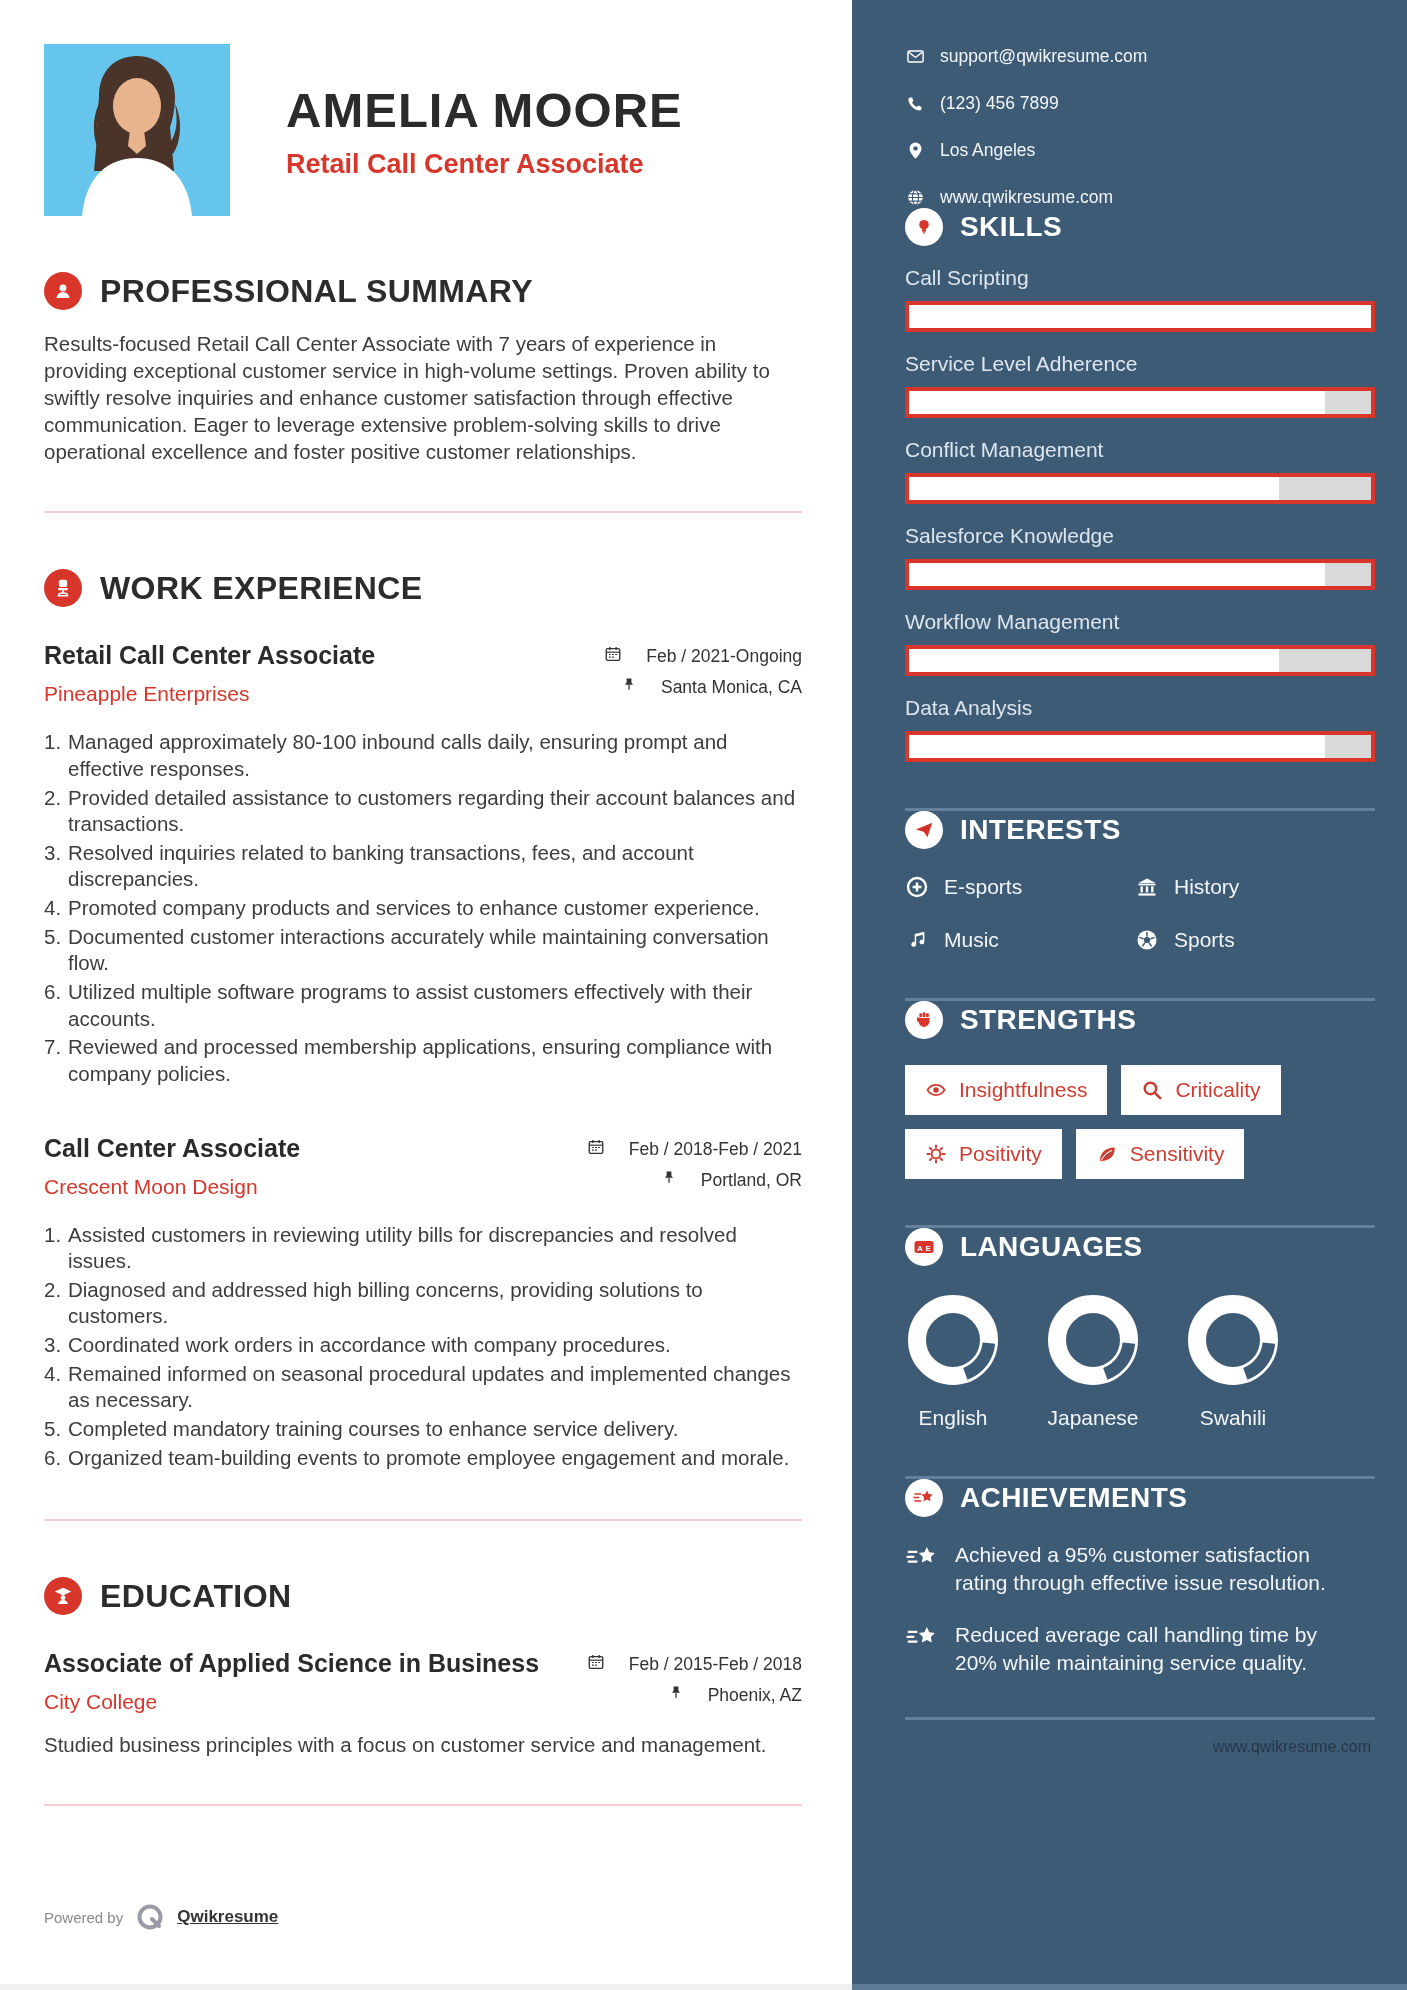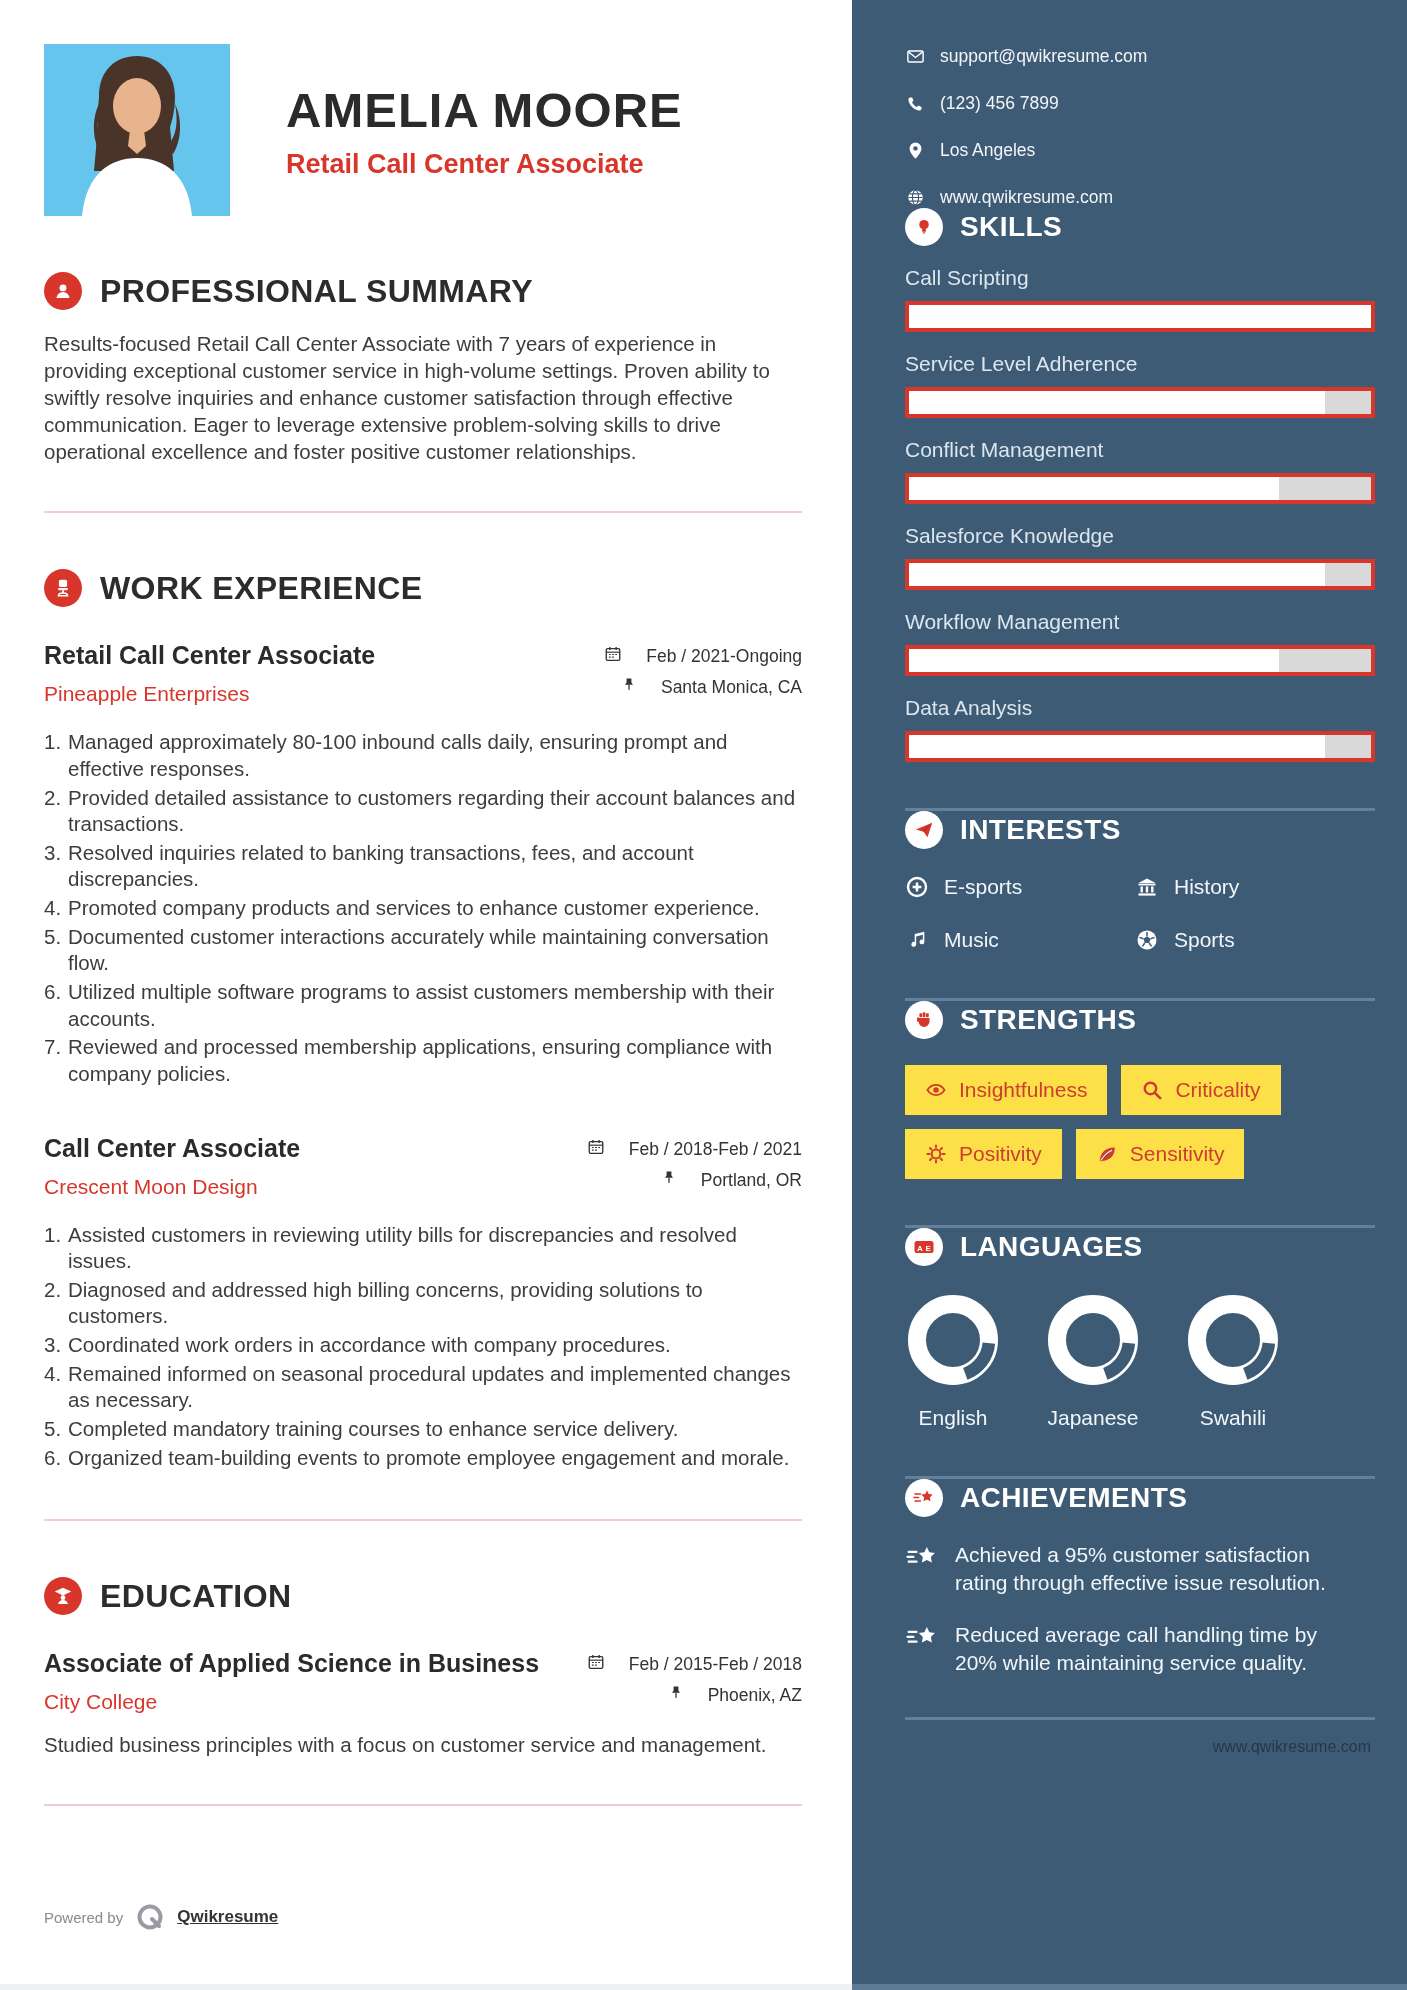--- a/index.html
+++ b/index.html
@@ -52,21 +52,21 @@
   .bar{margin-top:11px;height:31px;border:4px solid #d8352b;background:#d9d9d9;}
   .fill{height:100%;background:#ffffff;}
 
   .s-div{border:none;border-top:3px solid #64809a;margin:46px 0 0 0;}
 
   .int-grid{display:grid;grid-template-columns:230px 1fr;row-gap:29px;margin-top:26px;text-align:right;}
   .int-item{display:flex;align-items:center;gap:15px;font-size:21px;color:#f2f6f9;}
   .int-ic{width:24px;height:24px;display:flex;align-items:center;justify-content:center;}
 
   .chips{display:flex;flex-wrap:wrap;gap:14px;margin-top:26px;}
-  .chip{background:#fde047;display:flex;align-items:center;gap:12px;padding:13px 20px;}
+  .chip{background:#ffffff;display:flex;align-items:center;gap:12px;padding:13px 20px;}
   .chip span{font-size:21px;color:#cf3c31;}
   .chip-ic{width:22px;height:22px;display:flex;align-items:center;justify-content:center;}
 
   .langs{display:flex;gap:44px;margin-top:26px;}
   .lang{display:flex;flex-direction:column;align-items:center;width:96px;}
   .lang-name{font-size:21px;color:#f2f6f9;margin-top:18px;}
 
   .ach{display:flex;gap:16px;margin-top:24px;}
   .ach-ic{width:34px;height:30px;flex:0 0 auto;margin-top:2px;}
   .ach-tx{font-size:21px;line-height:1.33;color:#f2f6f9;max-width:400px;}
@@ -156,21 +156,21 @@
             </div>
           </div>
         </div>
         <ol class="bullets">
 
         <li>Managed approximately 80-100 inbound calls daily, ensuring prompt and effective responses.</li>
             <li>Provided detailed assistance to customers regarding their account balances and transactions.</li>
             <li>Resolved inquiries related to banking transactions, fees, and account discrepancies.</li>
             <li>Promoted company products and services to enhance customer experience.</li>
             <li>Documented customer interactions accurately while maintaining conversation flow.</li>
-            <li>Utilized multiple software programs to assist customers membership with their accounts.</li>
+            <li>Utilized multiple software programs to assist customers effectively with their accounts.</li>
             <li>Reviewed and processed membership applications, ensuring compliance with company policies.</li>
           </ol>
       </div>
 
       <div class="job" style="margin-top:46px;">
         <div class="job-top">
           <div>
             <div class="job-title">Call Center Associate</div>
             <div class="job-co">Crescent Moon Design</div>
           </div>

